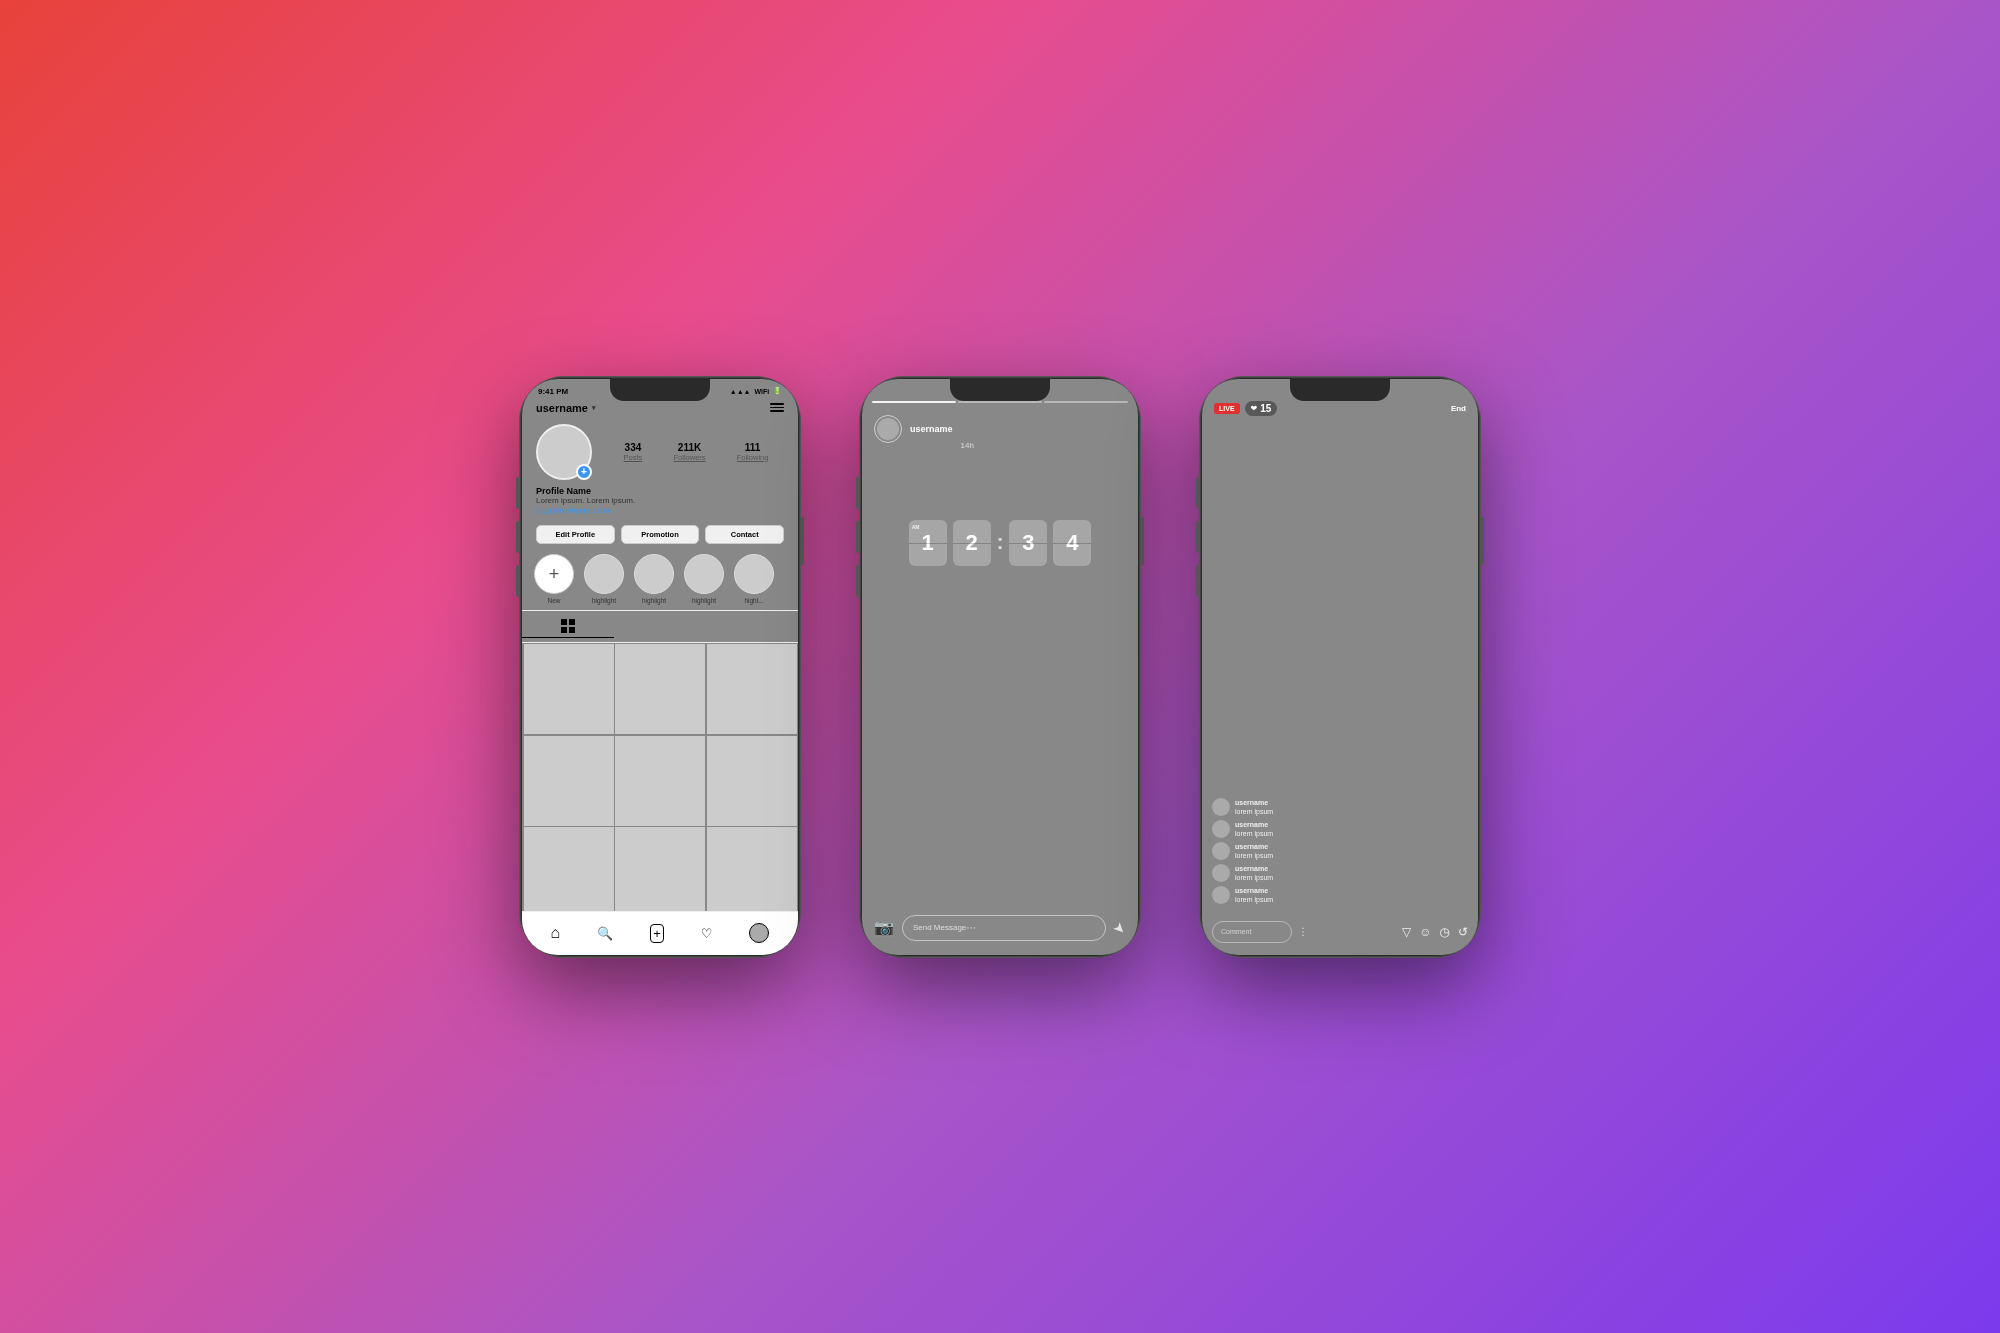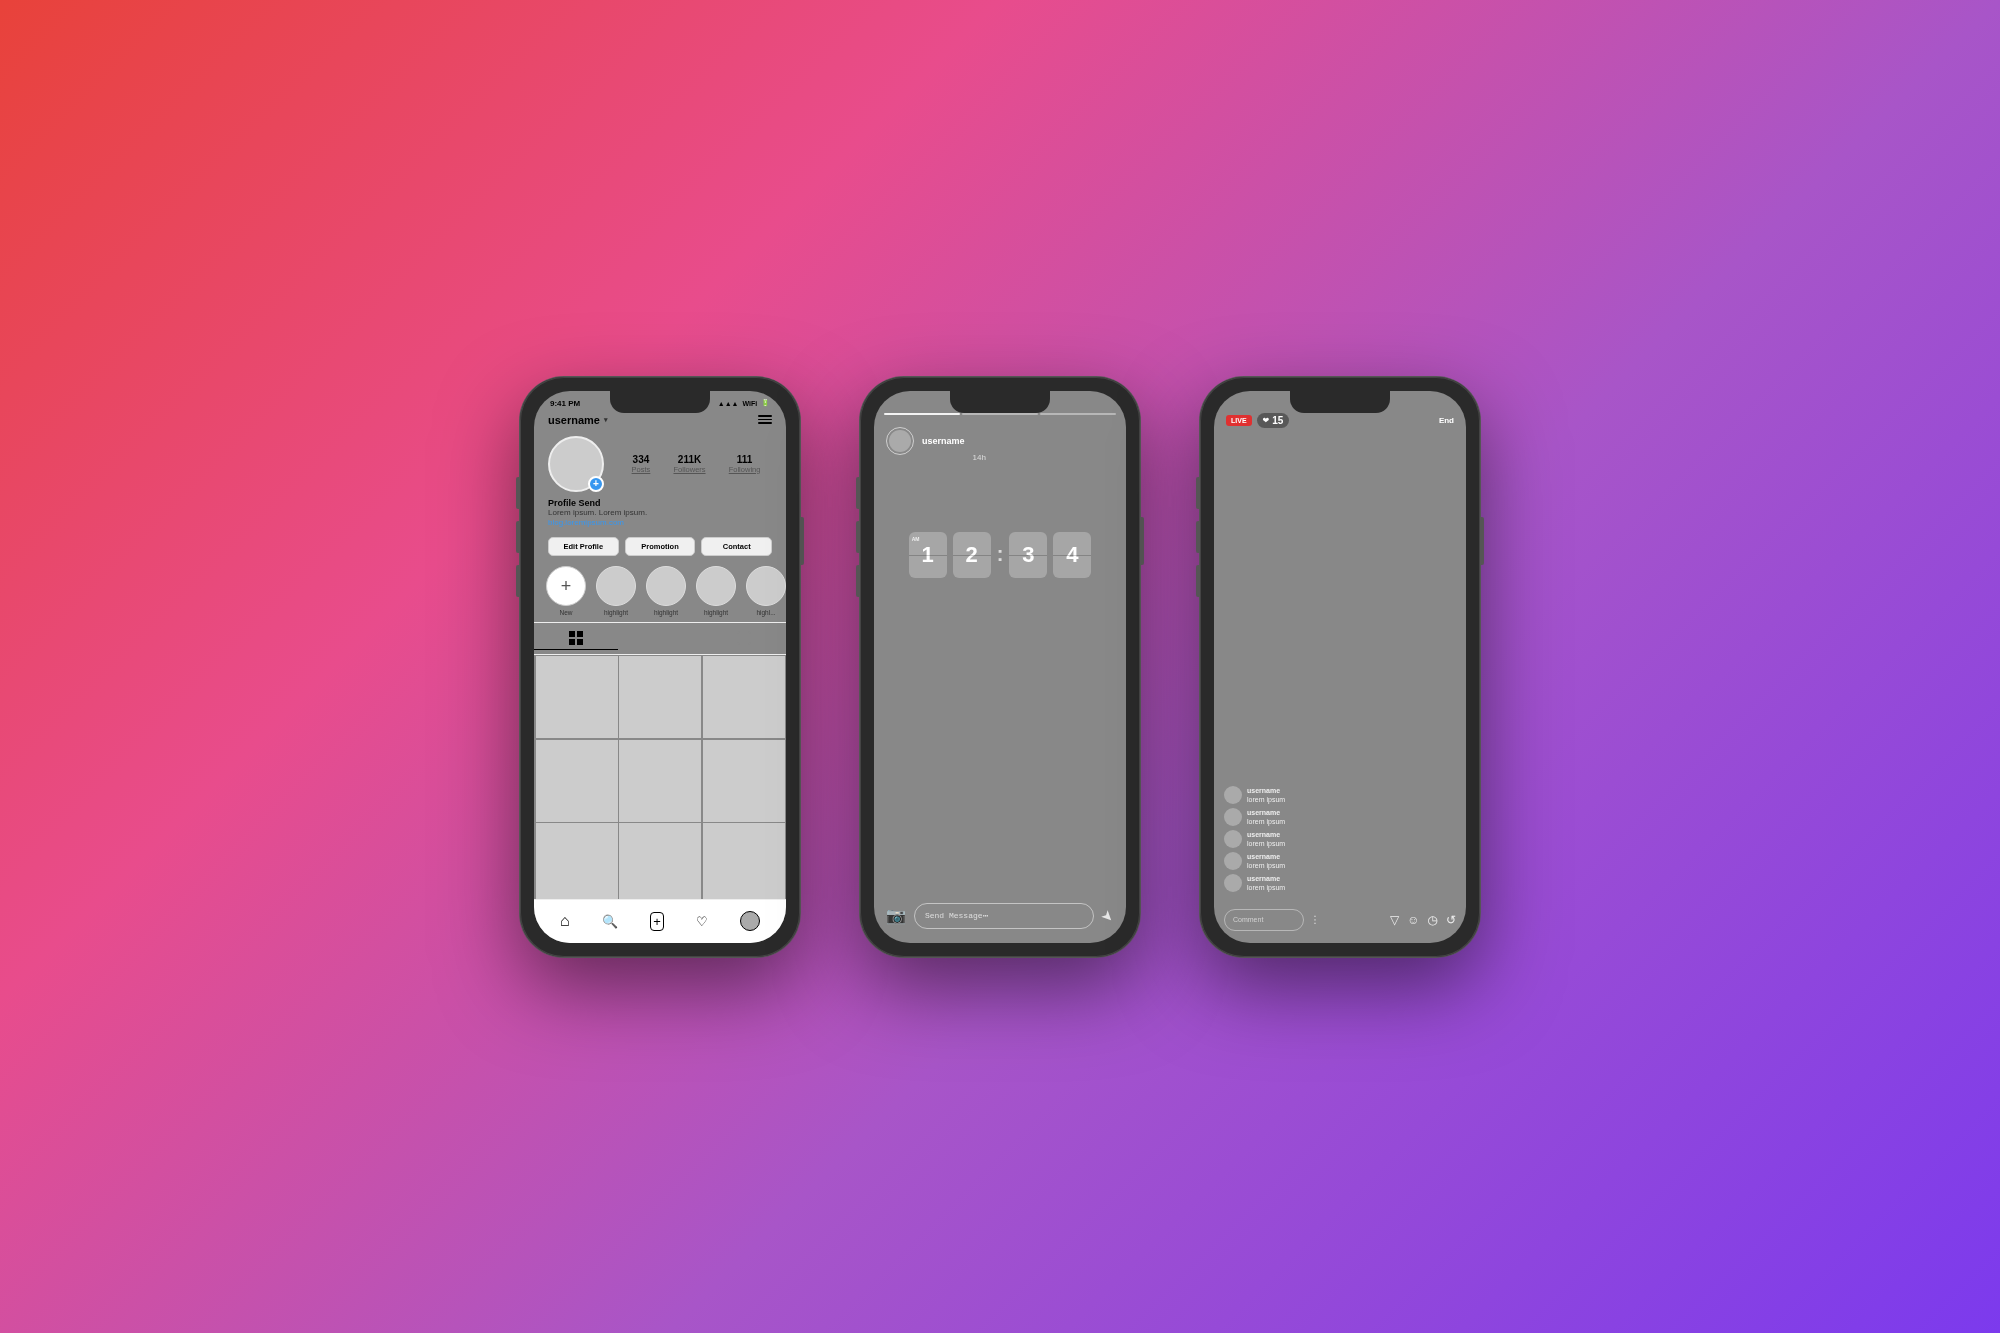--- a/index.html
+++ b/index.html
@@ -15,21 +15,21 @@
       font-family: -apple-system, BlinkMacSystemFont, 'Segoe UI', sans-serif;
       overflow: hidden;
     }
 
     
     .phone {
       width: 280px;
       height: 580px;
       background: #2a2a2a;
       border-radius: 44px;
-      padding: 14px;
+      padding: 2px;
       box-shadow:
         0 0 0 1px #555,
         0 30px 80px rgba(0,0,0,0.5),
         inset 0 0 0 1px #444;
       position: relative;
     }
 
     .phone-inner {
       width: 100%;
       height: 100%;
@@ -451,21 +451,20 @@
     .p2-message-box {
       flex: 1;
       height: 26px;
       border: 1px solid rgba(255,255,255,0.5);
       border-radius: 13px;
       background: transparent;
       display: flex;
       align-items: center;
       padding: 0 10px;
       justify-content: flex-start;
-      font-family: Liberation Mono, monospace;
     }
 
     .p2-message-text {
       font-size: 8px;
       color: rgba(255,255,255,0.7);
     }
 
     .p2-message-dots {
       font-size: 10px;
       color: rgba(255,255,255,0.7);
@@ -647,21 +646,21 @@
           <span class="p1-stat-label">Followers</span>
         </div>
         <div class="p1-stat">
           <span class="p1-stat-num">111</span>
           <span class="p1-stat-label">Following</span>
         </div>
       </div>
     </div>
 
     <div class="p1-bio">
-      <div class="p1-name">Profile Send</div>
+      <div class="p1-name">Profile Name</div>
       <div class="p1-bio-text">Lorem ipsum. Lorem ipsum.</div>
       <div class="p1-link">blog.loremipsum.com</div>
     </div>
 
     <div class="p1-buttons">
       <div class="p1-btn">Edit Profile</div>
       <div class="p1-btn">Promotion</div>
       <div class="p1-btn">Contact</div>
     </div>
 

